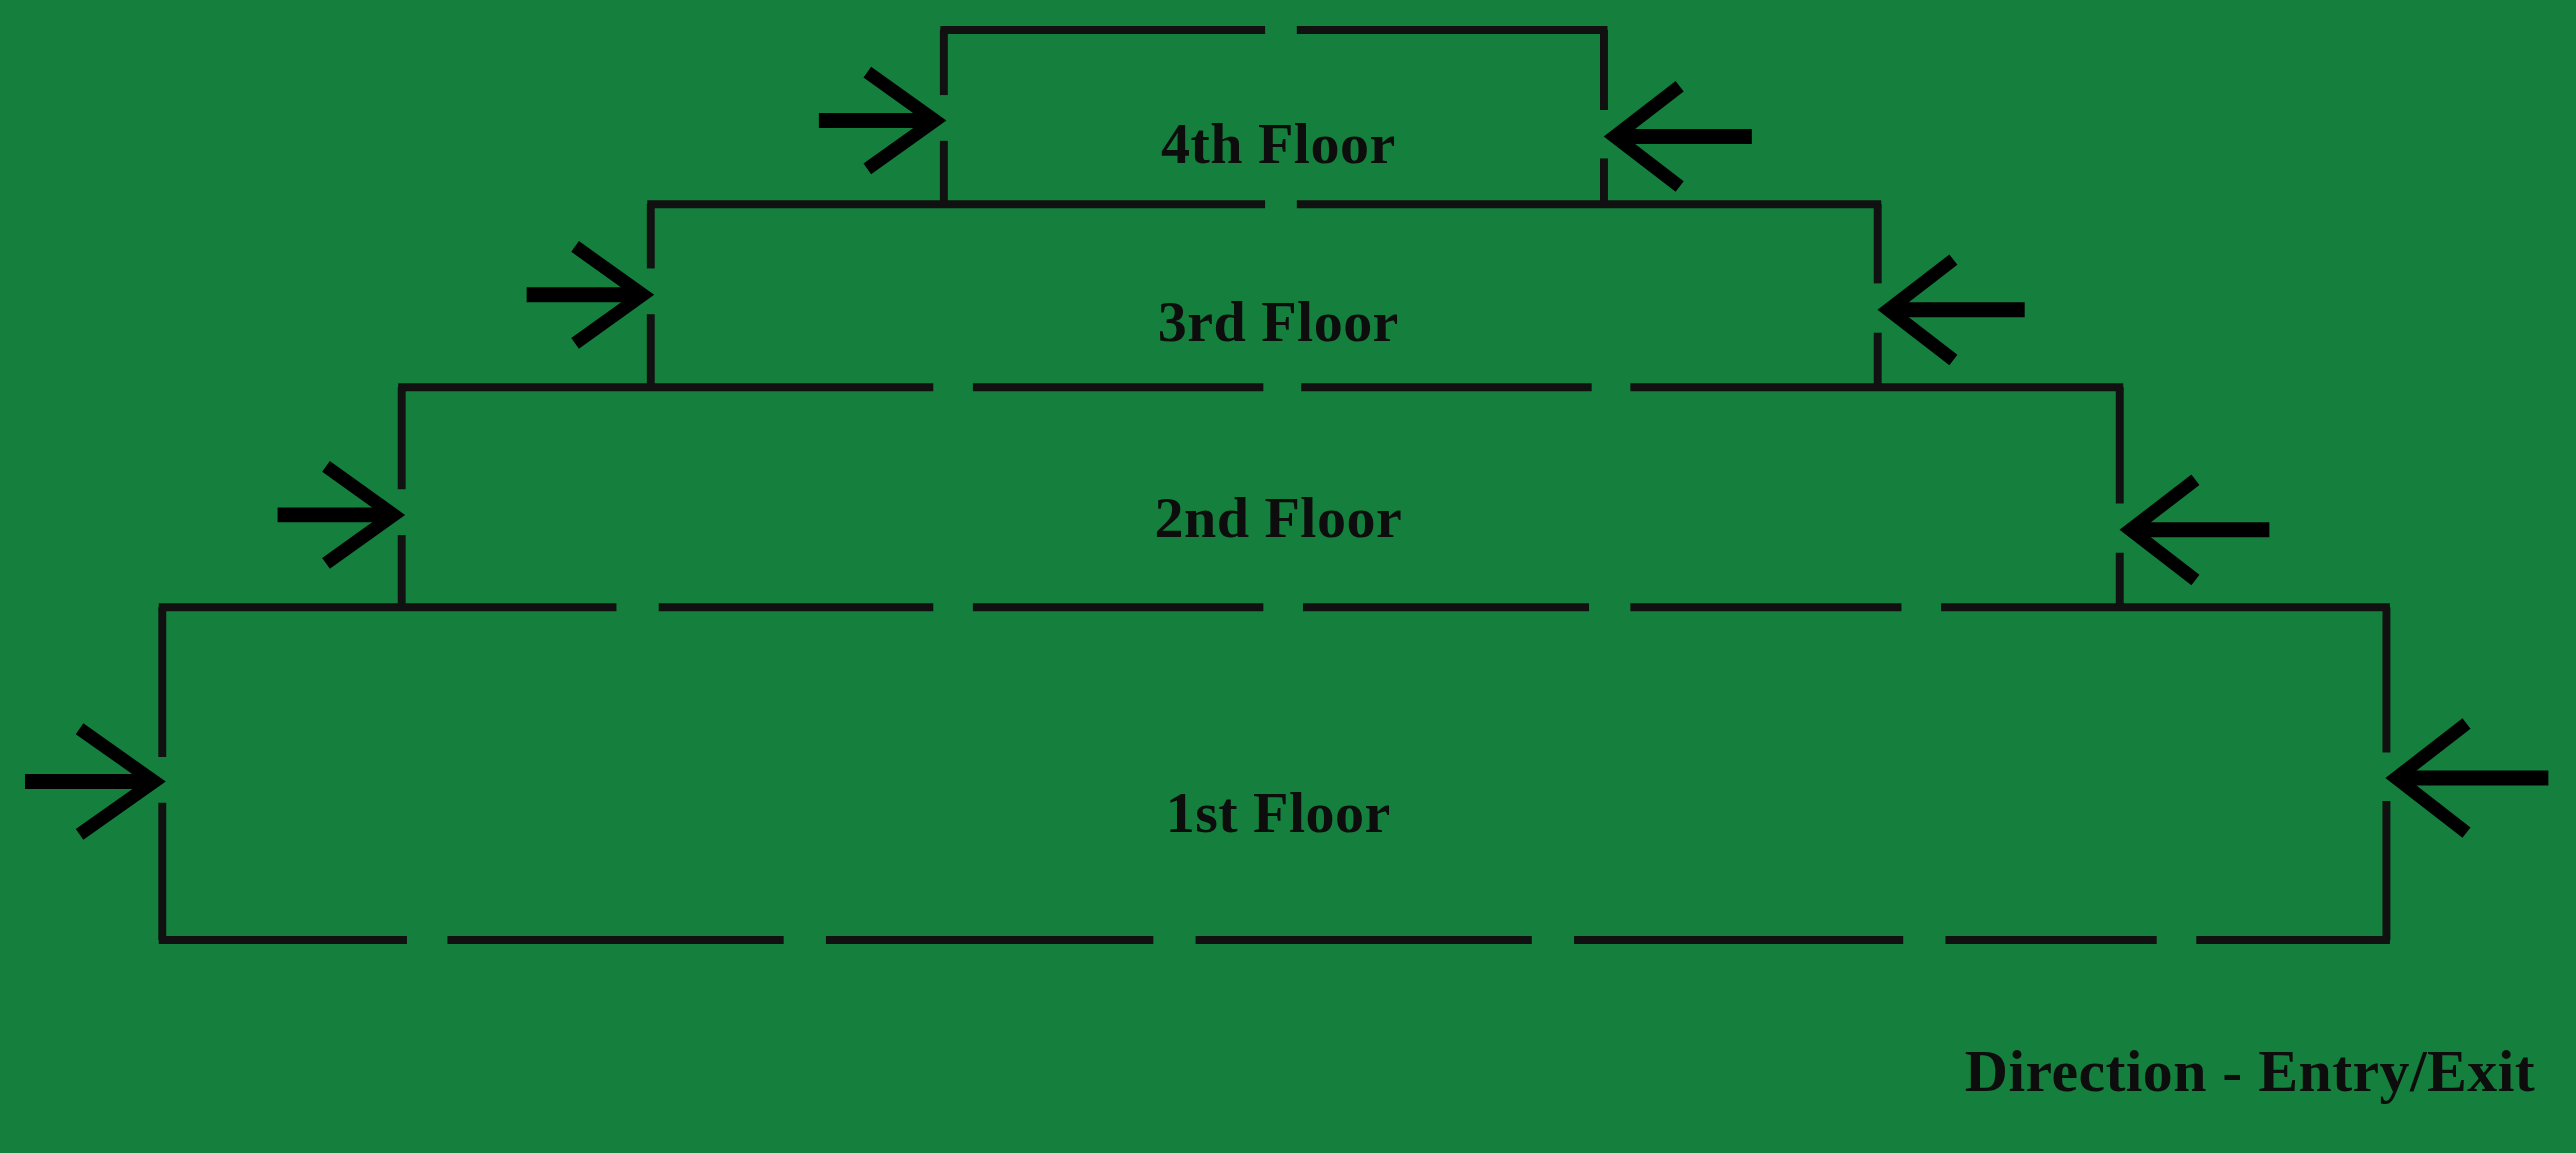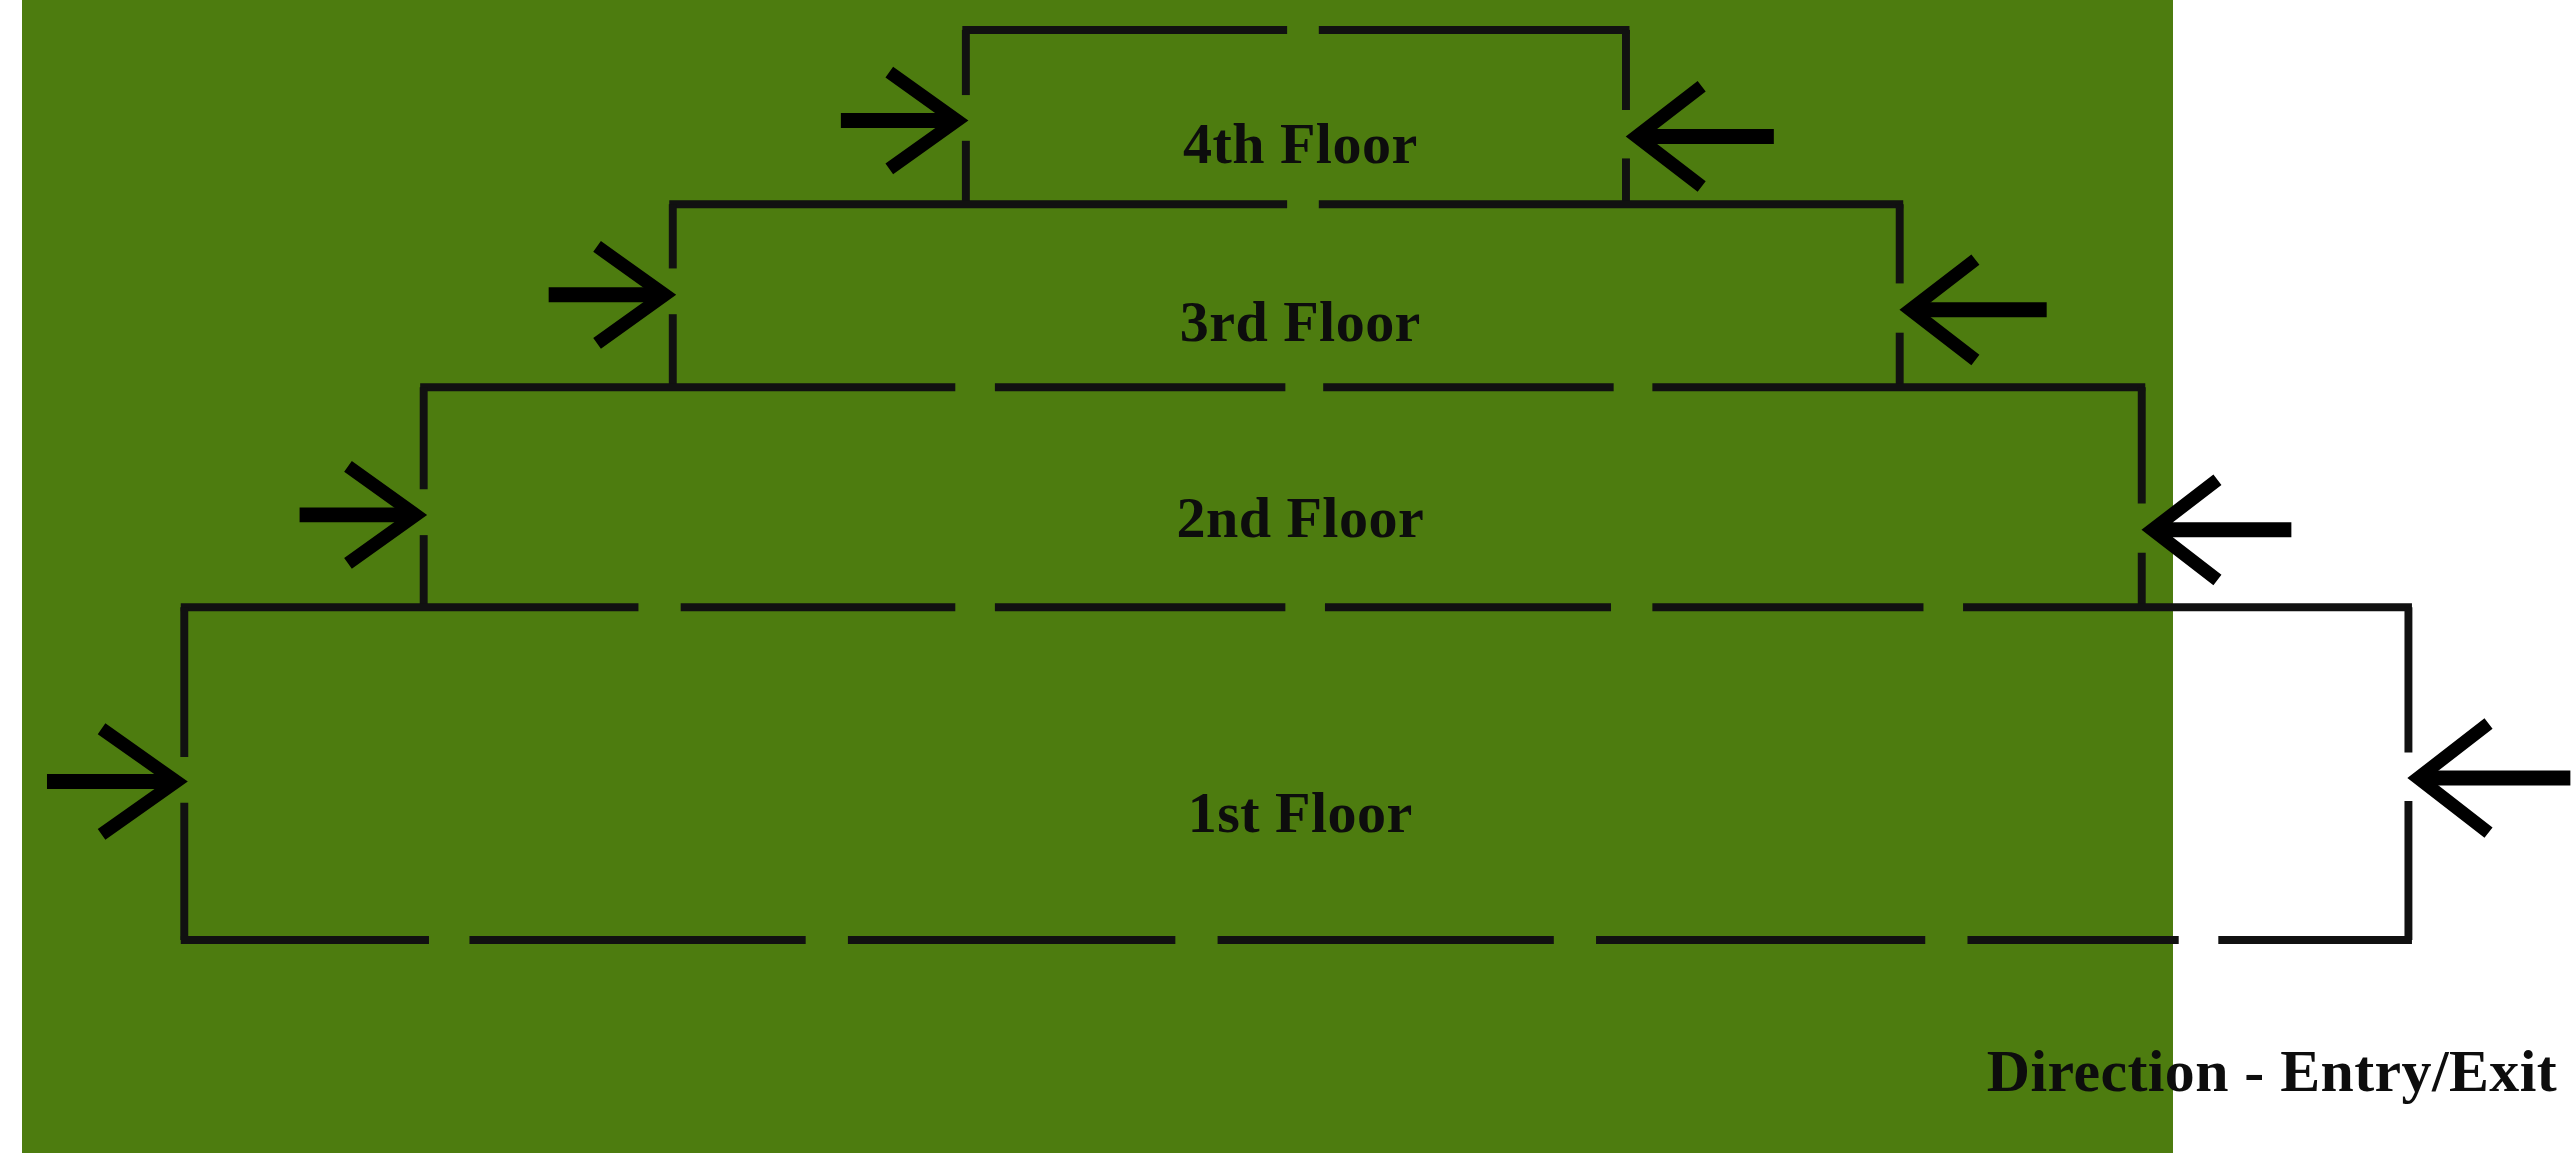--- a/index.html
+++ b/index.html
@@ -8,24 +8,23 @@
     background: #ffffff;
   }
   body {
     width: 2576px;
     height: 1153px;
     overflow: hidden;
     font-family: "Liberation Serif", "DejaVu Serif", serif;
   }
   #stage {
     position: relative;
-    width: 2151px;
+    width: 2576px;
     height: 1153px;
-    background: #4d7c0f;
-    margin-left: 22px;
+    background: #15803d;
   }
   #diagram {
     position: absolute;
     left: 0;
     top: 0;
     width: 2576px;
     height: 1153px;
     display: block;
   }
   .floor-label {

